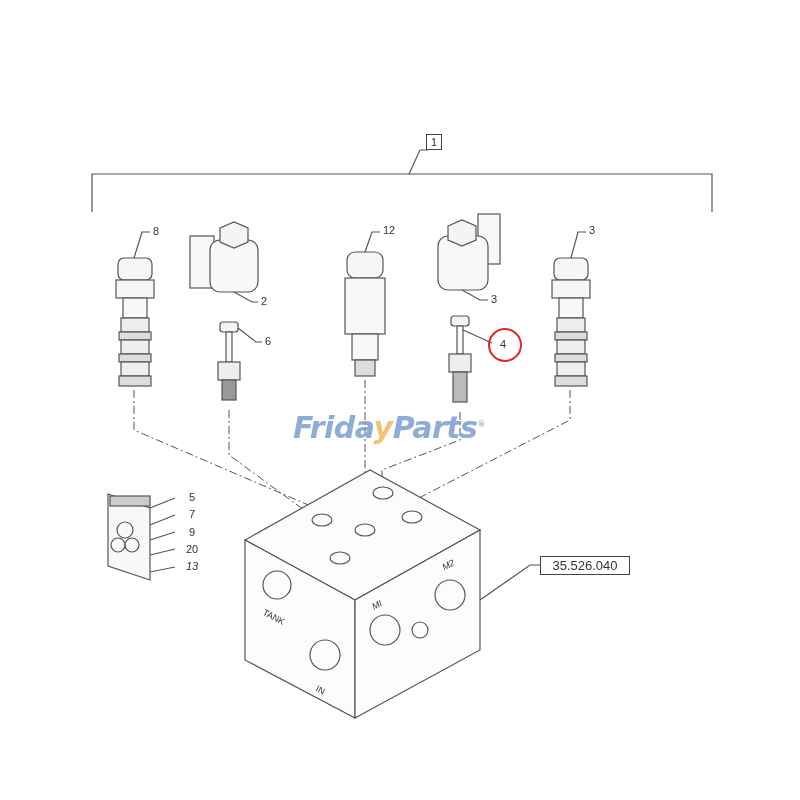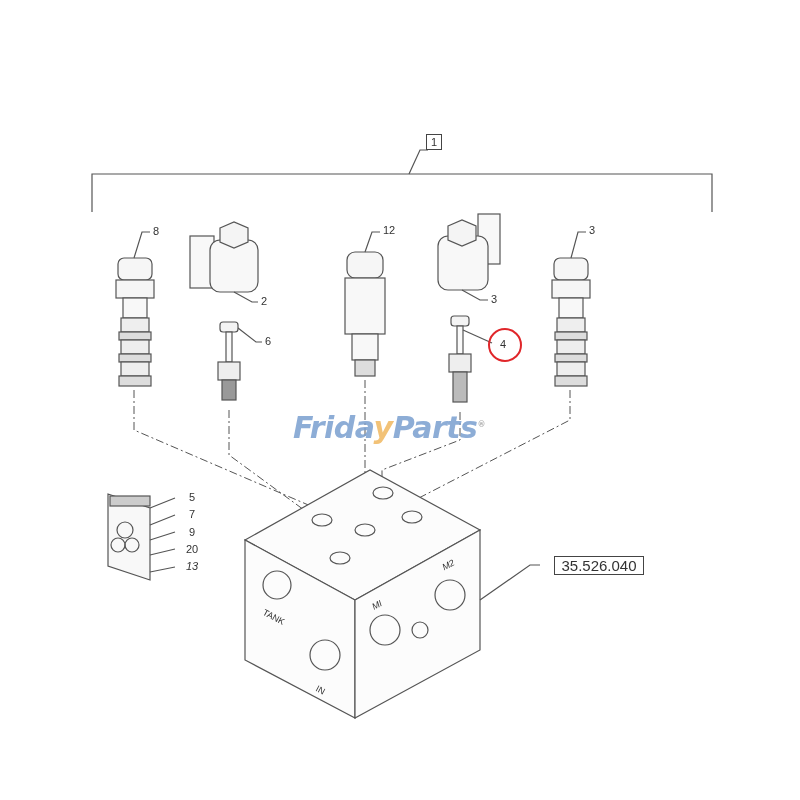--- a/index.html
+++ b/index.html
@@ -113,21 +113,21 @@
       <ellipse cx="412" cy="517" rx="10" ry="6"></ellipse>
         <ellipse cx="383" cy="493" rx="10" ry="6"></ellipse>
       <ellipse cx="340" cy="558" rx="10" ry="6"></ellipse>
     </g>
     <path d="M480 600 L530 565 L540 565"></path>
   </g>
   <circle cx="505" cy="345" r="16" fill="none" stroke="#e0262a" stroke-width="2"></circle>
 </svg>
 
 <div class="boxlabel" style="left:426px;top:134px;width:14px;height:14px;font-size:11px;line-height:14px;">1</div>
-<div class="boxlabel" style="left:554px;top:556px;width:88px;height:17px;font-size:15px;line-height:17px;">35.526.040</div>
+<div class="boxlabel" style="left:540px;top:556px;width:88px;height:17px;font-size:13px;line-height:17px;">35.526.040</div>
 
 <span class="callout" style="left:153px;top:225px;">8</span>
 <span class="callout" style="left:261px;top:295px;">2</span>
 <span class="callout" style="left:265px;top:335px;">6</span>
 <span class="callout" style="left:383px;top:224px;">12</span>
 <span class="callout" style="left:491px;top:293px;">3</span>
 <span class="callout" style="left:500px;top:338px;">4</span>
 <span class="callout" style="left:589px;top:224px;">3</span>
 <span class="callout" style="left:189px;top:491px;">5</span>
 <span class="callout" style="left:189px;top:508px;">7</span>

